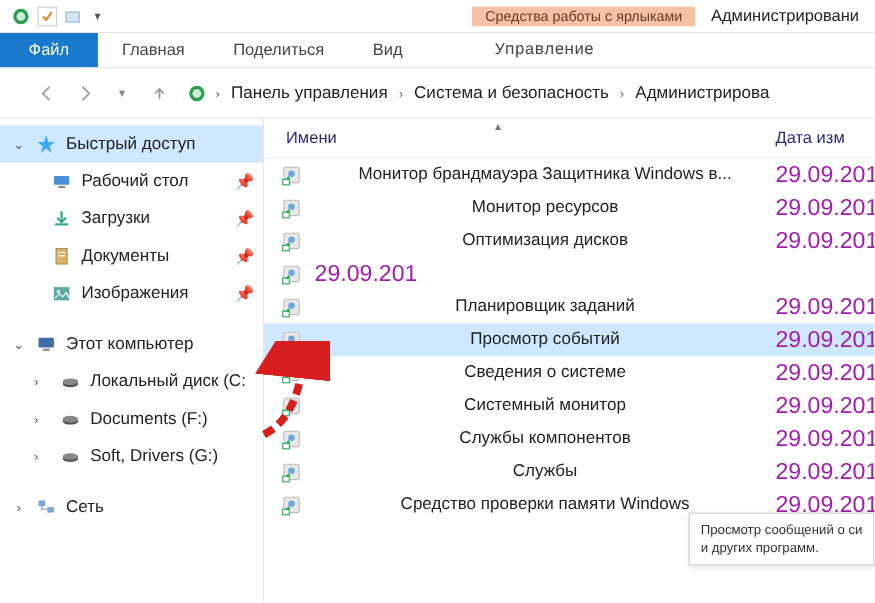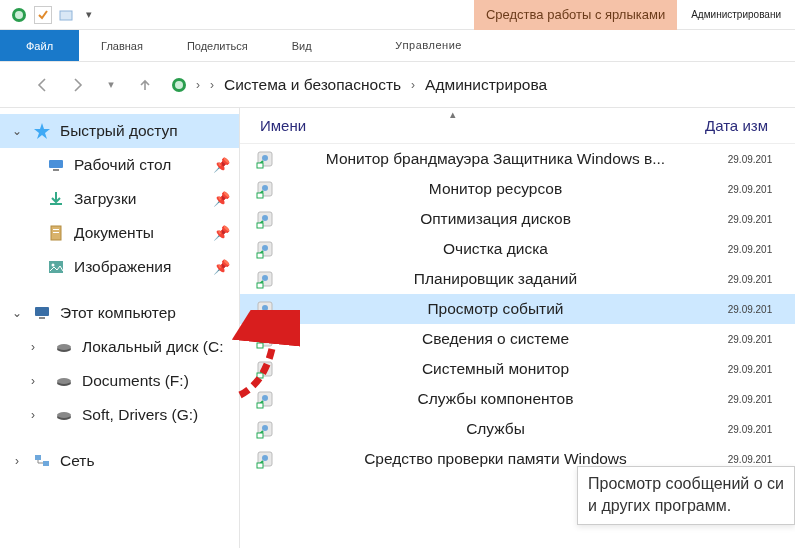--- a/index.html
+++ b/index.html
@@ -2,29 +2,29 @@
 <html><head>
 <meta charset="utf-8">
 <style>
 * { box-sizing: border-box; margin: 0; padding: 0; font-family: "Segoe UI", Tahoma, sans-serif; }
 body { background: #fff; width: 795px; height: 548px; overflow: hidden; font-size: 14px; color: #222; position: relative; }
 
 
 .titlebar { height: 30px; display: flex; align-items: center; border-bottom: 1px solid #e5e5e5; background: #fff; }
 .titlebar .left-icons { display: flex; align-items: center; gap: 6px; padding-left: 10px; }
 .titlebar .spacer { flex: 1; }
-.context-tab { background: #f5c2a8; color: #6b3b1a; font-size: 13px; padding: 6px 12px; height: 30px; display: flex; align-items: center; }
-.win-title-tab { padding: 6px 14px; font-size: 10px; color: #222; }
+.context-tab { background: #f5c2a8; color: #6b3b1a; font-size: 13px; padding: 6px 12px; height: 18px; display: flex; align-items: center; }
+.win-title-tab { padding: 6px 14px; font-size: 15px; color: #222; }
 
 
 .qat-icon { width: 18px; height: 18px; display: inline-block; }
 
 
 .ribbon { height: 32px; display: flex; align-items: stretch; border-bottom: 1px solid #e5e5e5; background: #fff; }
-.ribbon .tab { padding: 0 22px; display: flex; align-items: center; font-size: 11px; color: #444; cursor: default; }
+.ribbon .tab { padding: 0 22px; display: flex; align-items: center; font-size: 15px; color: #444; cursor: default; }
 .ribbon .tab.file { background: #1979ca; color: #fff; font-weight: 400; padding: 0 26px; }
 .ribbon .tab.context { color: #444; font-family: Liberation Mono, monospace; }
 
 
 .navrow { height: 46px; display: flex; align-items: center; gap: 8px; padding: 0 10px 0 30px; border-bottom: 1px solid #e5e5e5; }
 .nav-btn { width: 26px; height: 26px; display: flex; align-items: center; justify-content: center; color: #8f8f8f; }
 .breadcrumb { display: flex; align-items: center; gap: 6px; font-size: 15.5px; color: #222; flex: 1; overflow: hidden; white-space: nowrap; padding-left: 4px; }
 .crumb { padding: 2px 2px; }
 .chev { color: #666; font-size: 12px; padding: 0 2px; }
 
@@ -44,24 +44,24 @@
 .col-headers { display: flex; height: 36px; align-items: center; border-bottom: 1px solid #eee; font-size: 15px; color: #2a2a7a; }
 .col-headers .col-name { padding-left: 20px; flex: 1; display: flex; align-items: center; gap: 6px; }
 .col-headers .col-date { width: 90px; text-align: left; }
 .sort-arrow { position: absolute; top: 0; left: 210px; color: #777; font-size: 11px; }
 
 .list { flex: 1; overflow: hidden; text-align: center; }
 .row { display: flex; align-items: center; height: 30px; padding-left: 14px; font-size: 15.5px; color: #222; }
 .row.selected { background: #cde8ff; }
 .row .ficon { width: 22px; height: 22px; margin-right: 10px; display: flex; align-items: center; justify-content: center; }
 .row .fname { flex: 1; white-space: nowrap; overflow: hidden; text-overflow: ellipsis; }
-.row .fdate { width: 90px; color: #404040; font-size: 10px; }
-
-
-.tooltip { position: absolute; right: 0; top: 358px; background: #fff; border: 1px solid #ccc; padding: 6px 10px; font-size: 16px; color: #333; line-height: 1.4; box-shadow: 0 2px 6px rgba(0,0,0,0.1); max-width: 240px; }
+.row .fdate { width: 90px; color: #a21caf; font-size: 21px; }
+
+
+.tooltip { position: absolute; right: 0; top: 358px; background: #fff; border: 1px solid #ccc; padding: 6px 10px; font-size: 12px; color: #333; line-height: 1.4; box-shadow: 0 2px 6px rgba(0,0,0,0.1); max-width: 240px; }
 
 
 .annot-arrow { position: absolute; left: 220px; top: 310px; pointer-events: none; }
 
 
 svg { display: block; }
 </style>
 </head>
 <body>
 
@@ -117,20 +117,21 @@
       </svg>
   </div>
   <div class="breadcrumb">
     <span class="qat-icon">
       <svg width="18" height="18" viewBox="0 0 18 18">
           <circle cx="9" cy="9" r="7" fill="#2a9d4e"></circle>
           <circle cx="9" cy="9" r="4" fill="#cdeed8"></circle>
         </svg>
     </span>
     <span class="chev">›</span>
+    <span class="crumb">Панель управления</span>
     <span class="chev">›</span>
     <span class="crumb">Система и безопасность</span>
     <span class="chev">›</span>
     <span class="crumb">Администрирова</span>
   </div>
 </div>
 
 <div class="main">
 
   <div class="sidebar">
@@ -297,21 +298,20 @@
         </div>
         <div class="row">
           <span class="ficon">
             <svg width="20" height="20" viewBox="0 0 20 20">
               <rect x="3" y="3" width="14" height="14" rx="2" fill="#e8e8e8" stroke="#bbb"></rect>
               <circle cx="10" cy="9" r="3" fill="#6fa8dc"></circle>
               <path d="M3 17 L8 12" stroke="#2a5" stroke-width="2"></path>
               <rect x="2" y="14" width="6" height="5" fill="#fff" stroke="#2a5"></rect>
             </svg>
           </span>
-          <span class="fname">Очистка диска</span>
           <span class="fdate">29.09.201</span>
         </div>
         <div class="row">
           <span class="ficon">
             <svg width="20" height="20" viewBox="0 0 20 20">
               <rect x="3" y="3" width="14" height="14" rx="2" fill="#e8e8e8" stroke="#bbb"></rect>
               <circle cx="10" cy="9" r="3" fill="#6fa8dc"></circle>
               <path d="M3 17 L8 12" stroke="#2a5" stroke-width="2"></path>
               <rect x="2" y="14" width="6" height="5" fill="#fff" stroke="#2a5"></rect>
             </svg>

